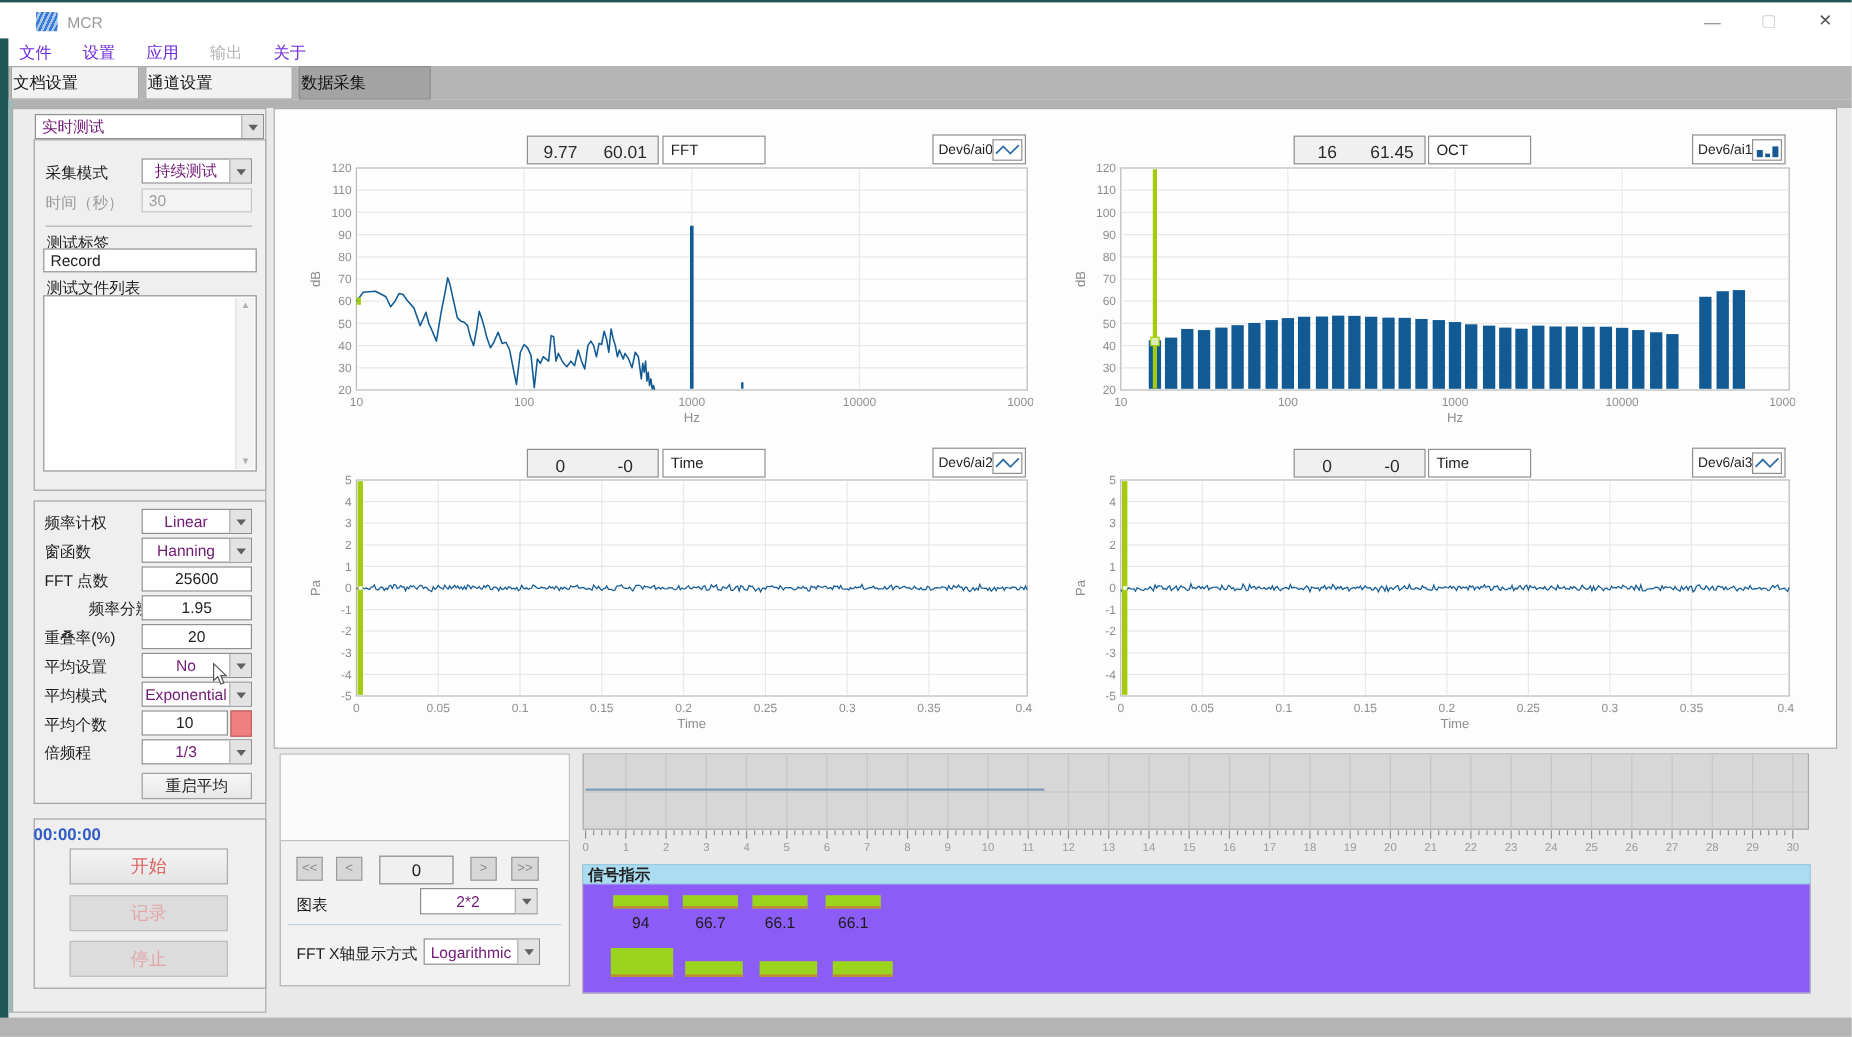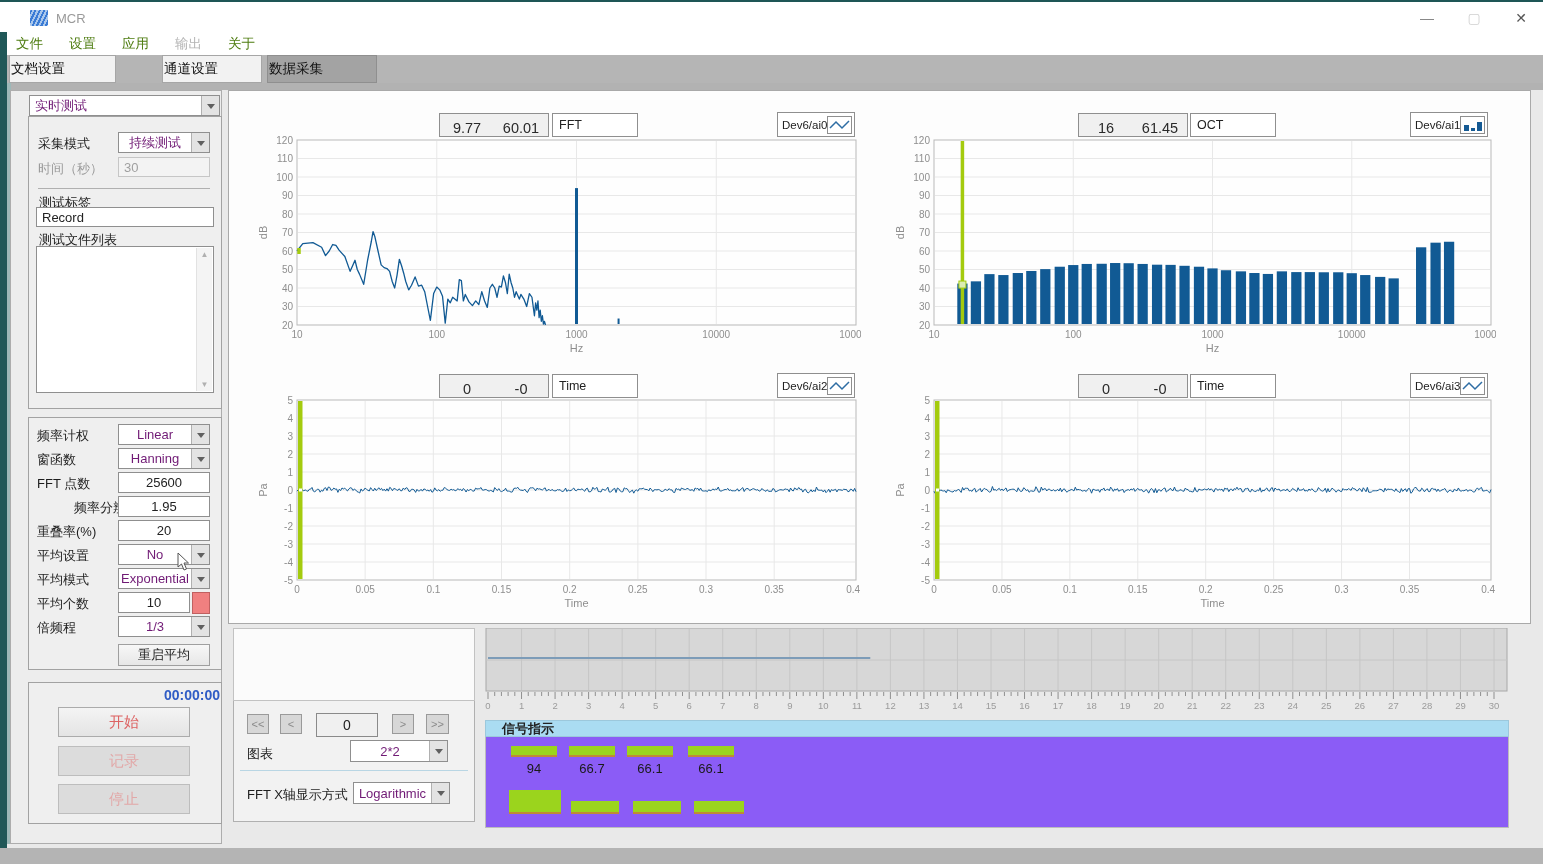--- a/index.html
+++ b/index.html
@@ -5,21 +5,21 @@
   html,body{margin:0;padding:0}
   body{width:1543px;height:864px;position:relative;overflow:hidden;background:#e9e9e9;
        font-family:"Liberation Sans","DejaVu Sans",sans-serif;font-size:13px;color:#222}
   .abs{position:absolute}
   #titlebar{left:0;top:0;width:1543px;height:32px;background:#fff;border-top:2px solid #1e5656;position:absolute}
   #appicon{position:absolute;left:30px;top:8px;width:18px;height:16px;border-radius:1px;
            background:repeating-linear-gradient(115deg,#3a7bd5 0 2px,#a9c7ec 2px 4px)}
   #apptitle{position:absolute;left:56px;top:9px;font-size:13px;color:#9a9a9a}
   .winbtn{position:absolute;top:0;width:34px;height:31px;display:flex;align-items:center;justify-content:center;font-size:14px}
   #menubar{position:absolute;left:0;top:32px;width:1543px;height:23px;background:#fff;display:flex;align-items:center;padding-left:13px;box-sizing:border-box}
-  .menu-item{margin-right:20px;padding:2px 3px;font-size:13.5px;color:#4d7c0f;cursor:default}
+  .menu-item{margin-right:20px;padding:2px 3px;font-size:13.5px;color:#6d28d9;cursor:default}
   .menu-item.dis{color:#b4b4b4}
   #tabstrip{position:absolute;left:0;top:55px;width:1543px;height:28px;background:#b5b5b5;display:flex;align-items:stretch}
   .tab{display:flex;align-items:center;padding-left:1px;font-size:13.5px;background:#f2f2f2;border:1px solid #a6a6a6;box-sizing:border-box;margin-right:5px;color:#111}
   .tab.active{background:#a3a3a3;border-color:#8f8f8f}
   #underband{position:absolute;left:0;top:83px;width:1543px;height:7px;background:#b2b2b2}
   #leftedge{position:absolute;left:0;top:32px;width:7px;height:818px;background:#205858}
   #leftedge2{position:absolute;left:7px;top:83px;width:4px;height:761px;background:#9db8b8}
   #bottomstrip{position:absolute;left:0;top:848px;width:1543px;height:16px;background:#b4b4b4}
   #sidebar{position:absolute;left:10px;top:90px;width:212px;height:754px;background:#ededed;border:1px solid #adadad;box-sizing:border-box}
   #chartpanel{position:absolute;left:228px;top:90px;width:1303px;height:534px;background:#fdfdfd;border:1px solid #a9a9a9;box-sizing:border-box}
@@ -31,39 +31,39 @@
   .dd .t.left{justify-content:flex-start;padding-left:5px}
   .dd .a{width:17px;background:#e3e3e3;border-left:1px solid #b0b0b0;display:flex;align-items:center;justify-content:center}
   .dd .a::after{content:'';border:4px solid transparent;border-top:5px solid #606060;margin-top:5px}
   .inp{position:absolute;background:#fff;border:1px solid #8f8f8f;font-size:13px;color:#222;display:flex;align-items:center;justify-content:center;box-sizing:border-box}
   .inp.left{justify-content:flex-start;padding-left:5px}
   .inp.dis{background:#f3f3f3;color:#a0a0a0;border-color:#c6c6c6}
   .btn{position:absolute;display:flex;align-items:center;justify-content:center;background:linear-gradient(#f7f7f7,#e7e7e7);border:1px solid #9f9f9f;font-size:13px;color:#222;box-sizing:border-box}
   .bigbtn{position:absolute;display:flex;align-items:center;justify-content:center;background:linear-gradient(#f4f4f4,#e4e4e4);border:1px solid #ababab;font-size:15px;box-sizing:border-box}
   .bigbtn.en{color:#dd6363}
   .bigbtn.dis{background:#dcdcdc;color:#e2a8a8;border-color:#bdbdbd}
-  #timer{position:absolute;left:28px;top:687px;width:192px;text-align:right;font-size:14px;font-weight:bold;color:#2f5cc5}
+  #timer{position:absolute;left:28px;top:687px;width:192px;text-align:left;font-size:14px;font-weight:bold;color:#2f5cc5}
   .listbox{position:absolute;background:#fff;border:1px solid #8f8f8f;box-sizing:border-box}
   .sbar{position:absolute;right:1px;top:1px;bottom:1px;width:15px;background:#f4f4f4;border-left:1px solid #e2e2e2;display:flex;flex-direction:column;justify-content:space-between;align-items:center}
   .sbar span{font-size:8px;color:#b0b0b0;padding:2px 0}
   .rbox{position:absolute;height:24px;background:#f0f0f0;border:1px solid #8f8f8f;display:flex;align-items:flex-end;box-sizing:border-box;font-size:14.5px;color:#2a2a2a}
   .rbox span{flex:1;text-align:center}
   .tbox{position:absolute;height:24px;background:#fff;border:1px solid #8f8f8f;display:flex;align-items:center;padding-left:6px;font-size:12.5px;color:#222;box-sizing:border-box}
   .cbox{position:absolute;height:25px;background:#fff;border:1px solid #8f8f8f;display:flex;align-items:center;justify-content:space-between;padding:0 4px;font-size:11.5px;color:#222;box-sizing:border-box}
   .cicon{width:27px;height:18px;border:1px solid #8f8f8f;background:#fff;display:flex;align-items:center;justify-content:center;box-sizing:border-box}
   svg text.tick{font-size:10px;fill:#8e8e8e;font-family:"Liberation Sans",sans-serif}
   svg text.axl{font-size:11px;fill:#8e8e8e;font-family:"Liberation Sans",sans-serif}
   svg text.rul{font-size:9.5px;fill:#9b9b9b;font-family:"Liberation Sans",sans-serif}
   #midpanel{position:absolute;left:233px;top:628px;width:242px;height:194px;background:#f2f2f2;border:1px solid #b0b0b0;box-sizing:border-box}
   #midempty{position:absolute;left:233px;top:628px;width:242px;height:73px;background:#fbfbfb;border:1px solid #c2c2c2;box-sizing:border-box}
   .navb{position:absolute;display:flex;align-items:center;justify-content:center;background:#d7d7d7;border:1px solid #9a9a9a;font-size:11px;color:#8a8a8a;box-sizing:border-box}
   #pagebox{position:absolute;left:316px;top:713px;width:62px;height:24px;background:#f0f0f0;border:1px solid #8a8a8a;display:flex;align-items:center;justify-content:center;font-size:14px;color:#222;box-sizing:border-box}
   #middivider{position:absolute;left:240px;top:770px;width:228px;border-top:1px solid #b9d6e4}
   #sigheader{position:absolute;left:485px;top:720px;width:1024px;height:17px;background:#aadcf2;border:1px solid #9cc8dc;box-sizing:border-box;
-             display:flex;align-items:center;padding-left:16px;font-size:13px;font-weight:bold;color:#222}
+             display:flex;align-items:center;padding-left:4px;font-size:13px;font-weight:bold;color:#222}
   #sigbody{position:absolute;left:485px;top:737px;width:1024px;height:91px;background:#8b5cf6;border:1px solid #bcbcbc;border-top:none;box-sizing:border-box}
   .sigbar{position:absolute;background:#9bd41d;border-bottom:2px solid #bf8a35;box-sizing:border-box}
   .sigval{position:absolute;width:46px;text-align:center;font-size:13px;color:#1a1a1a}
   .swatch{position:absolute;border:1px solid #c06060;box-sizing:border-box}
   .hrline{position:absolute;border-top:1px solid #b0b0b0}
 </style>
 </head>
 <body>
 
 <div id="titlebar">
@@ -75,21 +75,21 @@
 </div>
 <div id="menubar">
     <span class="menu-item">文件</span>
     <span class="menu-item">设置</span>
     <span class="menu-item">应用</span>
     <span class="menu-item dis">输出</span>
     <span class="menu-item">关于</span>
   </div>
 <div id="tabstrip">
     <div class="tab" style="width: 107px; margin-left: 9px;">文档设置</div>
-    <div class="tab" style="width: 100px; margin-left: 41px;">通道设置</div>
+    <div class="tab" style="width: 123px;">通道设置</div>
     <div class="tab active" style="width: 110px;">数据采集</div>
   </div>
 <div id="underband"></div>
 <div id="leftedge"></div>
 <div id="leftedge2"></div>
 <div id="bottomstrip"></div>
 
 <div id="sidebar"></div>
 <div class="dd" style="left:29px;top:95px;width:191px;height:21px">
   <div class="t left">实时测试</div>

